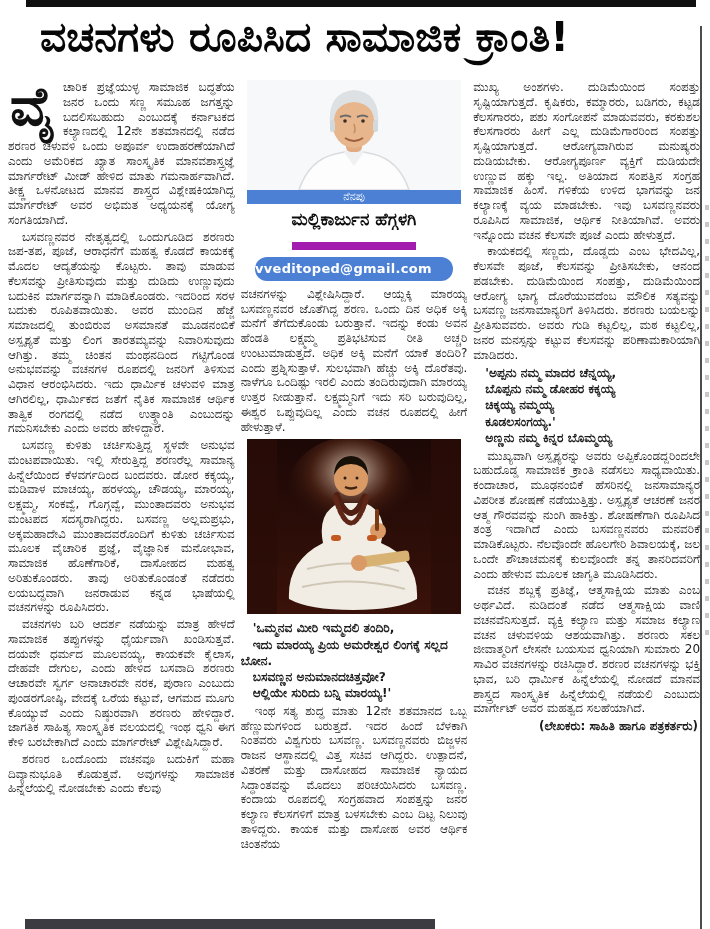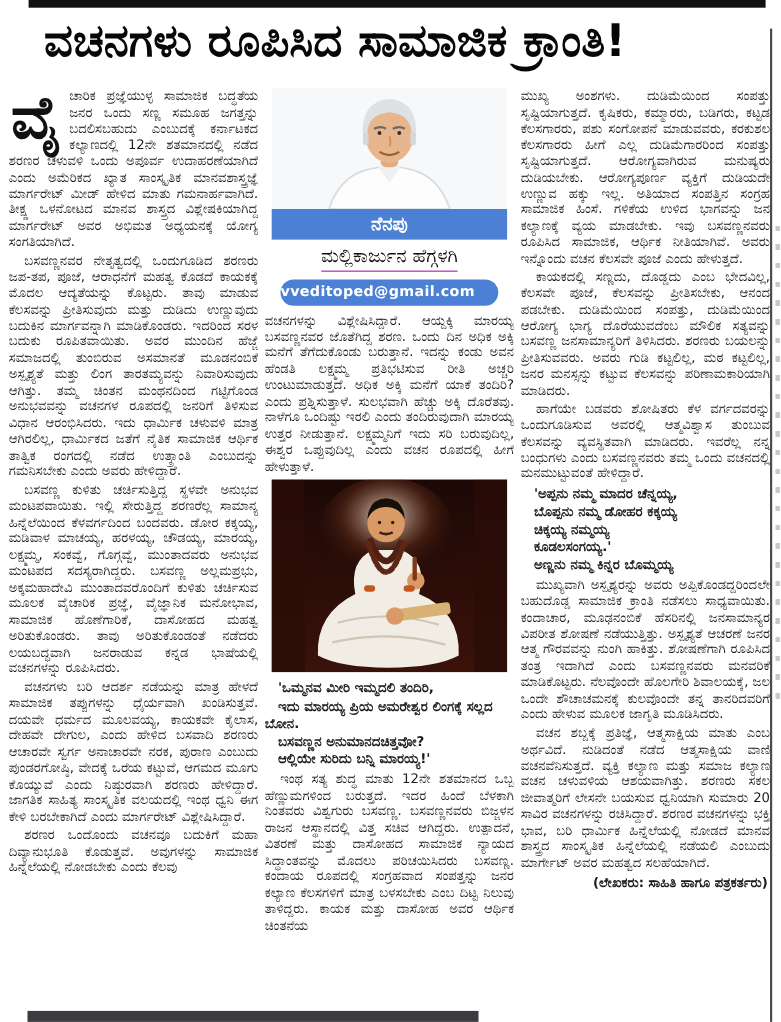--- a/index.html
+++ b/index.html
@@ -26,28 +26,28 @@
   .para{margin:0 0 2px 0;text-indent:14px;}
   .para.flush{text-indent:0;}
   .dropcap{
     float:left;font-weight:bold;font-size:54px;line-height:48px;
     padding:3px 7px 0 2px;color:#111;
   }
   
   .author-box{width:214px;margin:0 auto 6px auto;}
   .portrait-wrap{width:214px;height:110px;background:#f8f9fa;overflow:hidden;}
   .band{
-    height:28px;background:var(--accent,#4b80d5);color:#fff;
+    height:14px;background:var(--accent,#4b80d5);color:#fff;
     display:flex;align-items:center;justify-content:center;
-    font-weight:bold;font-size:17px;
+    font-weight:normal;font-size:11px;
   }
   .name-wrap{background:#fff;text-align:center;padding:5px 0 2px 0;}
   .name{
-    display:inline-block;font-weight:normal;font-size:17px;color:#0d0d0d;
-    border-bottom:1px solid #a21caf;padding-bottom:2px;
+    display:inline-block;font-weight:bold;font-size:17px;color:#0d0d0d;
+    border-bottom:8px solid #a21caf;padding-bottom:12px;
   }
   .email-pill{
     margin:5px auto 0 auto;width:198px;height:24px;border-radius:13px;
     background:var(--accent,#4b80d5);color:#fff;
     display:flex;align-items:center;justify-content:flex-start;
     font-size:13px;font-weight:bold;letter-spacing:.3px;
   }
   
   .figure-wrap{width:214px;height:175px;margin:5px auto 6px auto;overflow:hidden;background:#140505;}
   
@@ -170,21 +170,20 @@
       <div class="vline">ಬಸವಣ್ಣನ ಅನುಮಾನದಚಿತ್ತವೋ?</div>
       <div class="vline">ಆಲ್ಲಿಯೇ ಸುರಿದು ಬನ್ನಿ ಮಾರಯ್ಯ!'</div>
     </div>
 
     <p class="para">ಇಂಥ ಸತ್ಯ ಶುದ್ಧ ಮಾತು 12ನೇ ಶತಮಾನದ ಒಬ್ಬ ಹೆಣ್ಣುಮಗಳಿಂದ ಬರುತ್ತದೆ. ಇದರ ಹಿಂದೆ ಬೆಳಕಾಗಿ ನಿಂತವರು ವಿಶ್ವಗುರು ಬಸವಣ್ಣ. ಬಸವಣ್ಣನವರು ಬಿಜ್ಜಳನ ರಾಜನ ಆಸ್ಥಾನದಲ್ಲಿ ವಿತ್ತ ಸಚಿವ ಆಗಿದ್ದರು. ಉತ್ಪಾದನೆ, ವಿತರಣೆ ಮತ್ತು ದಾಸೋಹದ ಸಾಮಾಜಿಕ ನ್ಯಾಯದ ಸಿದ್ಧಾಂತವನ್ನು ಮೊದಲು ಪರಿಚಯಿಸಿದರು ಬಸವಣ್ಣ. ಕಂದಾಯ ರೂಪದಲ್ಲಿ ಸಂಗ್ರಹವಾದ ಸಂಪತ್ತನ್ನು ಜನರ ಕಲ್ಯಾಣ ಕೆಲಸಗಳಿಗೆ ಮಾತ್ರ ಬಳಸಬೇಕು ಎಂಬ ದಿಟ್ಟ ನಿಲುವು ತಾಳಿದ್ದರು. ಕಾಯಕ ಮತ್ತು ದಾಸೋಹ ಅವರ ಆರ್ಥಿಕ ಚಿಂತನೆಯ</p>
   </div>
 
   <div class="col">
     <p class="para flush">ಮುಖ್ಯ ಅಂಶಗಳು. ದುಡಿಮೆಯಿಂದ ಸಂಪತ್ತು ಸೃಷ್ಟಿಯಾಗುತ್ತದೆ. ಕೃಷಿಕರು, ಕಮ್ಮಾರರು, ಬಡಿಗರು, ಕಟ್ಟಡ ಕೆಲಸಗಾರರು, ಪಶು ಸಂಗೋಪನೆ ಮಾಡುವವರು, ಕರಕುಶಲ ಕೆಲಸಗಾರರು ಹೀಗೆ ಎಲ್ಲ ದುಡಿಮೆಗಾರರಿಂದ ಸಂಪತ್ತು ಸೃಷ್ಟಿಯಾಗುತ್ತದೆ. ಆರೋಗ್ಯವಾಗಿರುವ ಮನುಷ್ಯರು ದುಡಿಯಬೇಕು. ಆರೋಗ್ಯಪೂರ್ಣ ವ್ಯಕ್ತಿಗೆ ದುಡಿಯದೇ ಉಣ್ಣುವ ಹಕ್ಕು ಇಲ್ಲ. ಅತಿಯಾದ ಸಂಪತ್ತಿನ ಸಂಗ್ರಹ ಸಾಮಾಜಿಕ ಹಿಂಸೆ. ಗಳಿಕೆಯ ಉಳಿದ ಭಾಗವನ್ನು ಜನ ಕಲ್ಯಾಣಕ್ಕೆ ವ್ಯಯ ಮಾಡಬೇಕು. ಇವು ಬಸವಣ್ಣನವರು ರೂಪಿಸಿದ ಸಾಮಾಜಿಕ, ಆರ್ಥಿಕ ನೀತಿಯಾಗಿವೆ. ಅವರು ಇನ್ನೊಂದು ವಚನ ಕೆಲಸವೇ ಪೂಜೆ ಎಂದು ಹೇಳುತ್ತದೆ.</p>
     <p class="para">ಕಾಯಕದಲ್ಲಿ ಸಣ್ಣದು, ದೊಡ್ಡದು ಎಂಬ ಭೇದವಿಲ್ಲ, ಕೆಲಸವೇ ಪೂಜೆ, ಕೆಲಸವನ್ನು ಪ್ರೀತಿಸಬೇಕು, ಆನಂದ ಪಡಬೇಕು. ದುಡಿಮೆಯಿಂದ ಸಂಪತ್ತು, ದುಡಿಮೆಯಿಂದ ಆರೋಗ್ಯ ಭಾಗ್ಯ ದೊರೆಯುವದೆಂಬ ಮೌಲಿಕ ಸತ್ಯವನ್ನು ಬಸವಣ್ಣ ಜನಸಾಮಾನ್ಯರಿಗೆ ತಿಳಿಸಿದರು. ಶರಣರು ಬಯಲನ್ನು ಪ್ರೀತಿಸುವವರು. ಅವರು ಗುಡಿ ಕಟ್ಟಲಿಲ್ಲ, ಮಠ ಕಟ್ಟಲಿಲ್ಲ, ಜನರ ಮನಸ್ಸನ್ನು ಕಟ್ಟುವ ಕೆಲಸವನ್ನು ಪರಿಣಾಮಕಾರಿಯಾಗಿ ಮಾಡಿದರು.</p>
-    <p class="para">ಹಾಗೆಯೇ ಬಡವರು ಶೋಷಿತರು ಕೆಳ ವರ್ಗದವರನ್ನು ಒಂದುಗೂಡಿಸುವ ಅವರಲ್ಲಿ ಆತ್ಮವಿಶ್ವಾಸ ತುಂಬುವ ಕೆಲಸವನ್ನು ವ್ಯವಸ್ಥಿತವಾಗಿ ಮಾಡಿದರು. ಇವರೆಲ್ಲ ನನ್ನ ಬಂಧುಗಳು ಎಂದು ಬಸವಣ್ಣನವರು ತಮ್ಮ ಒಂದು ವಚನದಲ್ಲಿ ಮನಮುಟ್ಟುವಂತೆ ಹೇಳಿದ್ದಾರೆ.</p>
 
     <div class="vachana">
       <div class="vline">'ಅಪ್ಪನು ನಮ್ಮ ಮಾದರ ಚೆನ್ನಯ್ಯ,</div>
       <div class="vline">ಬೊಪ್ಪನು ನಮ್ಮ ಡೋಹರ ಕಕ್ಕಯ್ಯ</div>
       <div class="vline">ಚಿಕ್ಕಯ್ಯ ನಮ್ಮಯ್ಯ</div>
       <div class="vline">ಕೂಡಲಸಂಗಯ್ಯ.'</div>
       <div class="vline">ಅಣ್ಣನು ನಮ್ಮ ಕಿನ್ನರ ಬೊಮ್ಮಯ್ಯ</div>
     </div>
 
     <p class="para">ಮುಖ್ಯವಾಗಿ ಅಸ್ಪೃಶ್ಯರನ್ನು ಅವರು ಅಪ್ಪಿಕೊಂಡದ್ದರಿಂದಲೇ ಬಹುದೊಡ್ಡ ಸಾಮಾಜಿಕ ಕ್ರಾಂತಿ ನಡೆಸಲು ಸಾಧ್ಯವಾಯಿತು. ಕಂದಾಚಾರ, ಮೂಢನಂಬಿಕೆ ಹೆಸರಿನಲ್ಲಿ ಜನಸಾಮಾನ್ಯರ ವಿಪರೀತ ಶೋಷಣೆ ನಡೆಯುತ್ತಿತ್ತು. ಅಸ್ಪೃಶ್ಯತೆ ಆಚರಣೆ ಜನರ ಆತ್ಮ ಗೌರವವನ್ನು ನುಂಗಿ ಹಾಕಿತ್ತು. ಶೋಷಣೆಗಾಗಿ ರೂಪಿಸಿದ ತಂತ್ರ ಇದಾಗಿದೆ ಎಂದು ಬಸವಣ್ಣನವರು ಮನವರಿಕೆ ಮಾಡಿಕೊಟ್ಟರು. ನೆಲವೊಂದೇ ಹೊಲಗೇರಿ ಶಿವಾಲಯಕ್ಕೆ, ಜಲ ಒಂದೇ ಶೌಚಾಚಮನಕ್ಕೆ ಕುಲವೊಂದೇ ತನ್ನ ತಾನರಿದವರಿಗೆ ಎಂದು ಹೇಳುವ ಮೂಲಕ ಜಾಗೃತಿ ಮೂಡಿಸಿದರು.</p>

